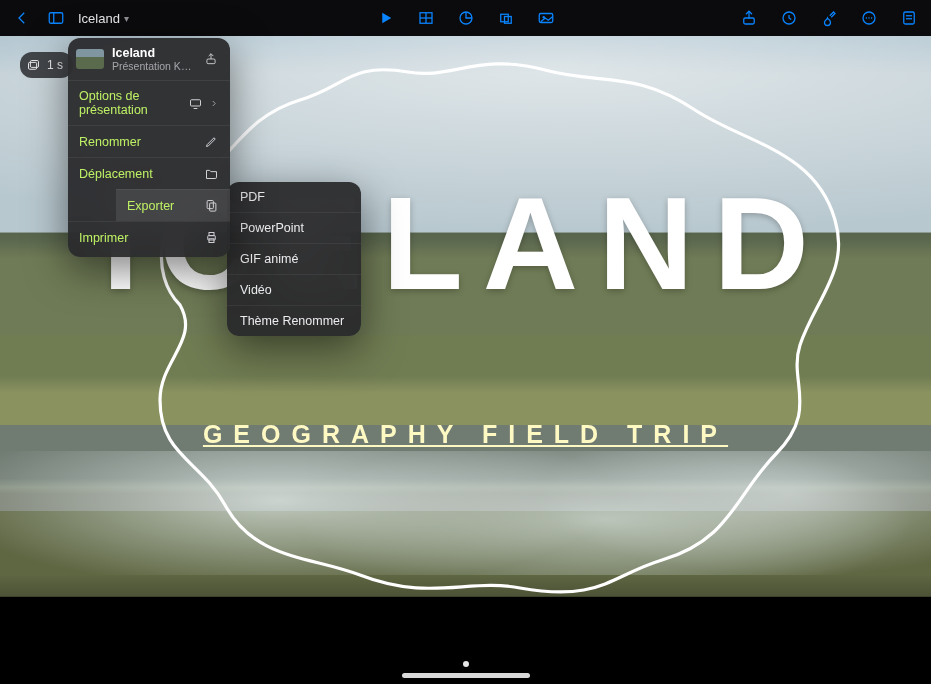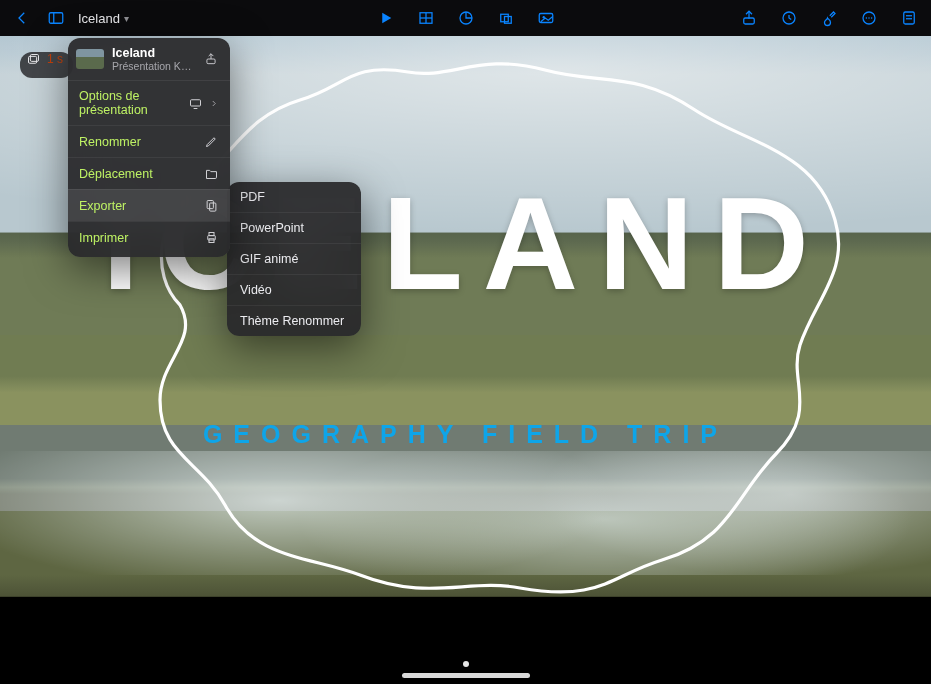--- a/index.html
+++ b/index.html
@@ -51,43 +51,44 @@
   }
   .outline-svg { position:absolute; left:0; top:0; width:100%; height:100%; pointer-events:none; }
   .slide-title {
     position:absolute; left:0; right:0; top:178px; text-align:center;
     font-weight:800; color:#fff; font-size:132px; letter-spacing:20px;
     line-height:1; text-shadow:0 2px 6px rgba(0,0,0,0.25);
     font-family: "Arial Black", Arial, sans-serif;
   }
   .slide-sub {
     position:absolute; left:0; right:0; top:420px; text-align:center;
-    color:#0ea5e9; font-weight:700; font-size:25px; letter-spacing:11px;
+    color:#fef9c3; font-weight:700; font-size:25px; letter-spacing:11px;
     font-family: Arial, sans-serif;
+    text-decoration: underline;
   }
 
   
   .toolbar {
     position:absolute; top:0; left:0; right:0; height:36px;
     background:#0b0b0d; display:flex; align-items:center; gap:6px;
     padding:0 8px; z-index:20; font-size:13px;
   }
   .tb-ico { width:28px; height:28px; display:flex; align-items:center; justify-content:center; color:#0a84ff; border-radius:6px; }
   .tb-ico svg { width:18px; height:18px; stroke:#0a84ff; fill:none; stroke-width:1.7; }
   .tb-ico.play svg { fill:#0a84ff; stroke:none; }
   .doc-title { color:#e7e7ea; margin-left:2px; display:flex; align-items:center; gap:4px; }
   .doc-title .chev { color:#8e8e93; font-size:10px; }
   .tb-center { position:absolute; left:50%; transform:translateX(-50%); display:flex; gap:12px; }
   .tb-right  { margin-left:auto; display:flex; gap:12px; }
 
   
   .slide-count {
     position:absolute; left:20px; top:52px; height:26px;
-    padding:0 10px 0 6px; display:flex; align-items:flex-start; gap:6px;
-    background:rgba(30,30,32,0.78); border-radius:12px; color:#c2410c;
+    padding:0 10px 0 6px; display:flex; align-items:center; gap:6px;
+    background:rgba(30,30,32,0.78); border-radius:12px; color:#e5e5e5;
     font-size:12px; z-index:5; backdrop-filter: blur(8px);
   }
   .slide-count svg{width:15px;height:15px;stroke:#e7e7ea;fill:none;stroke-width:1.6;}
 
   
   .popover {
     position:absolute; left:68px; top:38px; width:162px;
     background:rgba(40,40,42,0.94); border-radius:12px; z-index:30;
     box-shadow:0 12px 40px rgba(0,0,0,0.5); overflow:visible;
     backdrop-filter: blur(18px);
@@ -97,21 +98,21 @@
   .pop-thumb{width:28px;height:20px;border-radius:3px;background:linear-gradient(#7f95a0 0 40%, #5a6a4c 40% 100%);flex:none;}
   .pop-h-text{flex:1;min-width:0;}
   .pop-h-title{font-size:12.5px;font-weight:600;color:#fff;line-height:1.15;}
   .pop-h-sub{font-size:10.5px;color:#a6a6ab;white-space:nowrap;overflow:hidden;text-overflow:ellipsis;}
   .pop-h-share{width:18px;flex:none;display:flex;align-items:center;justify-content:center;}
   .pop-h-share svg{width:14px;height:14px;stroke:#d0d0d4;fill:none;stroke-width:1.6;}
 
   .pop-item{display:flex;align-items:center;justify-content:space-between;
     padding:8px 11px; font-size:12.5px; color:#bef264; gap:8px;}
   .pop-item + .pop-item{border-top:1px solid rgba(255,255,255,0.06);gap:30px;}
-  .pop-item.highlight{background:rgba(255,255,255,0.09);}
+  .pop-item.highlight{background:rgba(255,255,255,0.09);margin-left:48px;}
   .pop-item .ri{display:flex;align-items:center;gap:6px;color:#d0d0d4;}
   .pop-item .ri svg{width:15px;height:15px;stroke:#d0d0d4;fill:none;stroke-width:1.6;}
 
   
   .submenu{
     position:absolute; left:227px; top:182px; width:134px;
     background:rgba(40,40,42,0.94); border-radius:12px; z-index:29;
     box-shadow:0 12px 40px rgba(0,0,0,0.5);
     backdrop-filter: blur(18px); overflow:hidden;
   }

